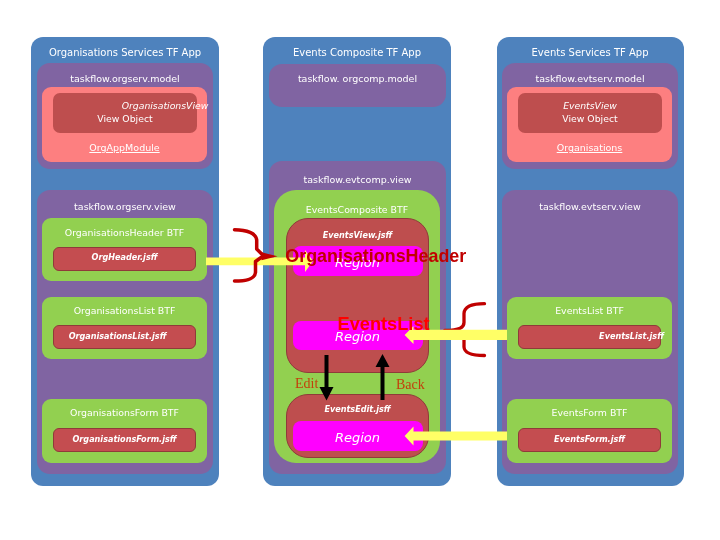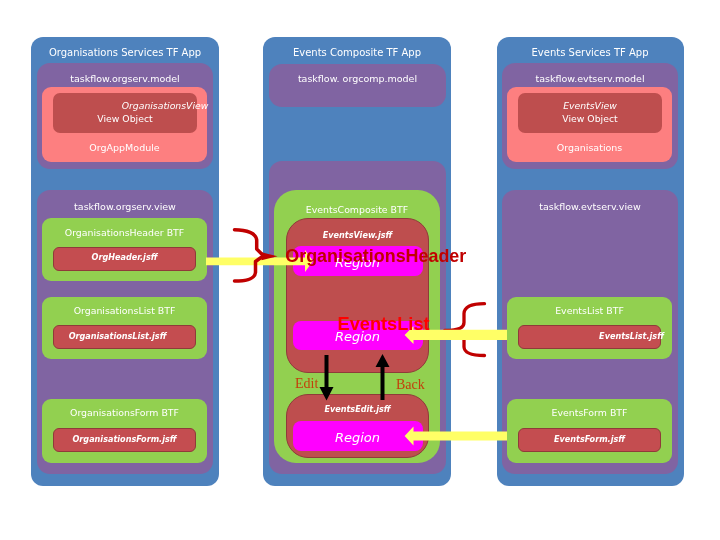--- a/index.html
+++ b/index.html
@@ -15,21 +15,21 @@
   .vo    {background:#be4e4e;border-radius:7px;}
   .btf   {background:#92d050;border-radius:9px;}
   .page  {background:#c44d50;border:1px solid #8f3b39;border-radius:6px;}
   .pagebig{background:#be4e4e;border:1px solid #8f3b39;border-radius:22px;}
   .region{background:#ff00ff;border-radius:8px;}
   .btf-lg{border-radius:22px;}
 
   .t{position:absolute;text-align:center;color:#fff;line-height:1;white-space:nowrap;}
   .t-app   {font-size:10px;}
   .t-pkg   {font-size:9.5px;}
-  .t-mod   {font-size:9.5px;}
+  .t-mod   {font-size:9.5px;text-decoration:underline;}
   .t-vo    {font-size:9.3px;}
   .t-vo i  {font-style:italic;}
   .t-btf   {font-size:9.4px;}
   .t-page  {font-size:8.1px;font-style:italic;font-weight:bold;}
   .t-region{font-size:13px;font-style:italic;font-weight:normal;}
 
   .ovl{position:absolute;white-space:nowrap;font-weight:bold;line-height:1;font-family:"Liberation Sans",sans-serif;}
   .flowlbl{position:absolute;color:#c2410c;font-size:14px;line-height:1;
            font-family:Liberation Serif, serif;white-space:nowrap;}
 
@@ -71,20 +71,21 @@
   <div class="bx page" style="left:53px;top:428px;width:143px;height:24px;"></div>
   <div class="t t-page" style="left:53px;top:435px;width:143px;">OrganisationsForm.jsff</div>
 
   <div class="bx app" style="left:263px;top:37px;width:188px;height:448.5px;"></div>
   <div class="t t-app" style="left:263px;top:47.5px;width:188px;">Events Composite TF App</div>
 
   <div class="bx pkg" style="left:269px;top:64px;width:177px;height:43px;"></div>
   <div class="t t-pkg" style="left:269px;top:74px;width:177px;">taskflow. orgcomp.model</div>
 
   <div class="bx pkg" style="left:269px;top:161px;width:177px;height:313.4px;"></div>
+  <div class="t t-pkg" style="left:269px;top:175px;width:177px;">taskflow.evtcomp.view</div>
 
   <div class="bx btf btf-lg" style="left:274px;top:190px;width:166px;height:273.4px;"></div>
   <div class="t t-btf" style="left:274px;top:205px;width:166px;">EventsComposite BTF</div>
 
   <div class="bx pagebig" style="left:286px;top:218px;width:143px;height:155px;"></div>
   <div class="t t-page" style="left:286px;top:230.5px;width:143px;">EventsView.jsff</div>
 
   <div class="bx region" style="left:292.5px;top:246px;width:130px;height:29.8px;"></div>
   <div class="t t-region" style="left:292.5px;top:256px;width:130px;">Region</div>
 

